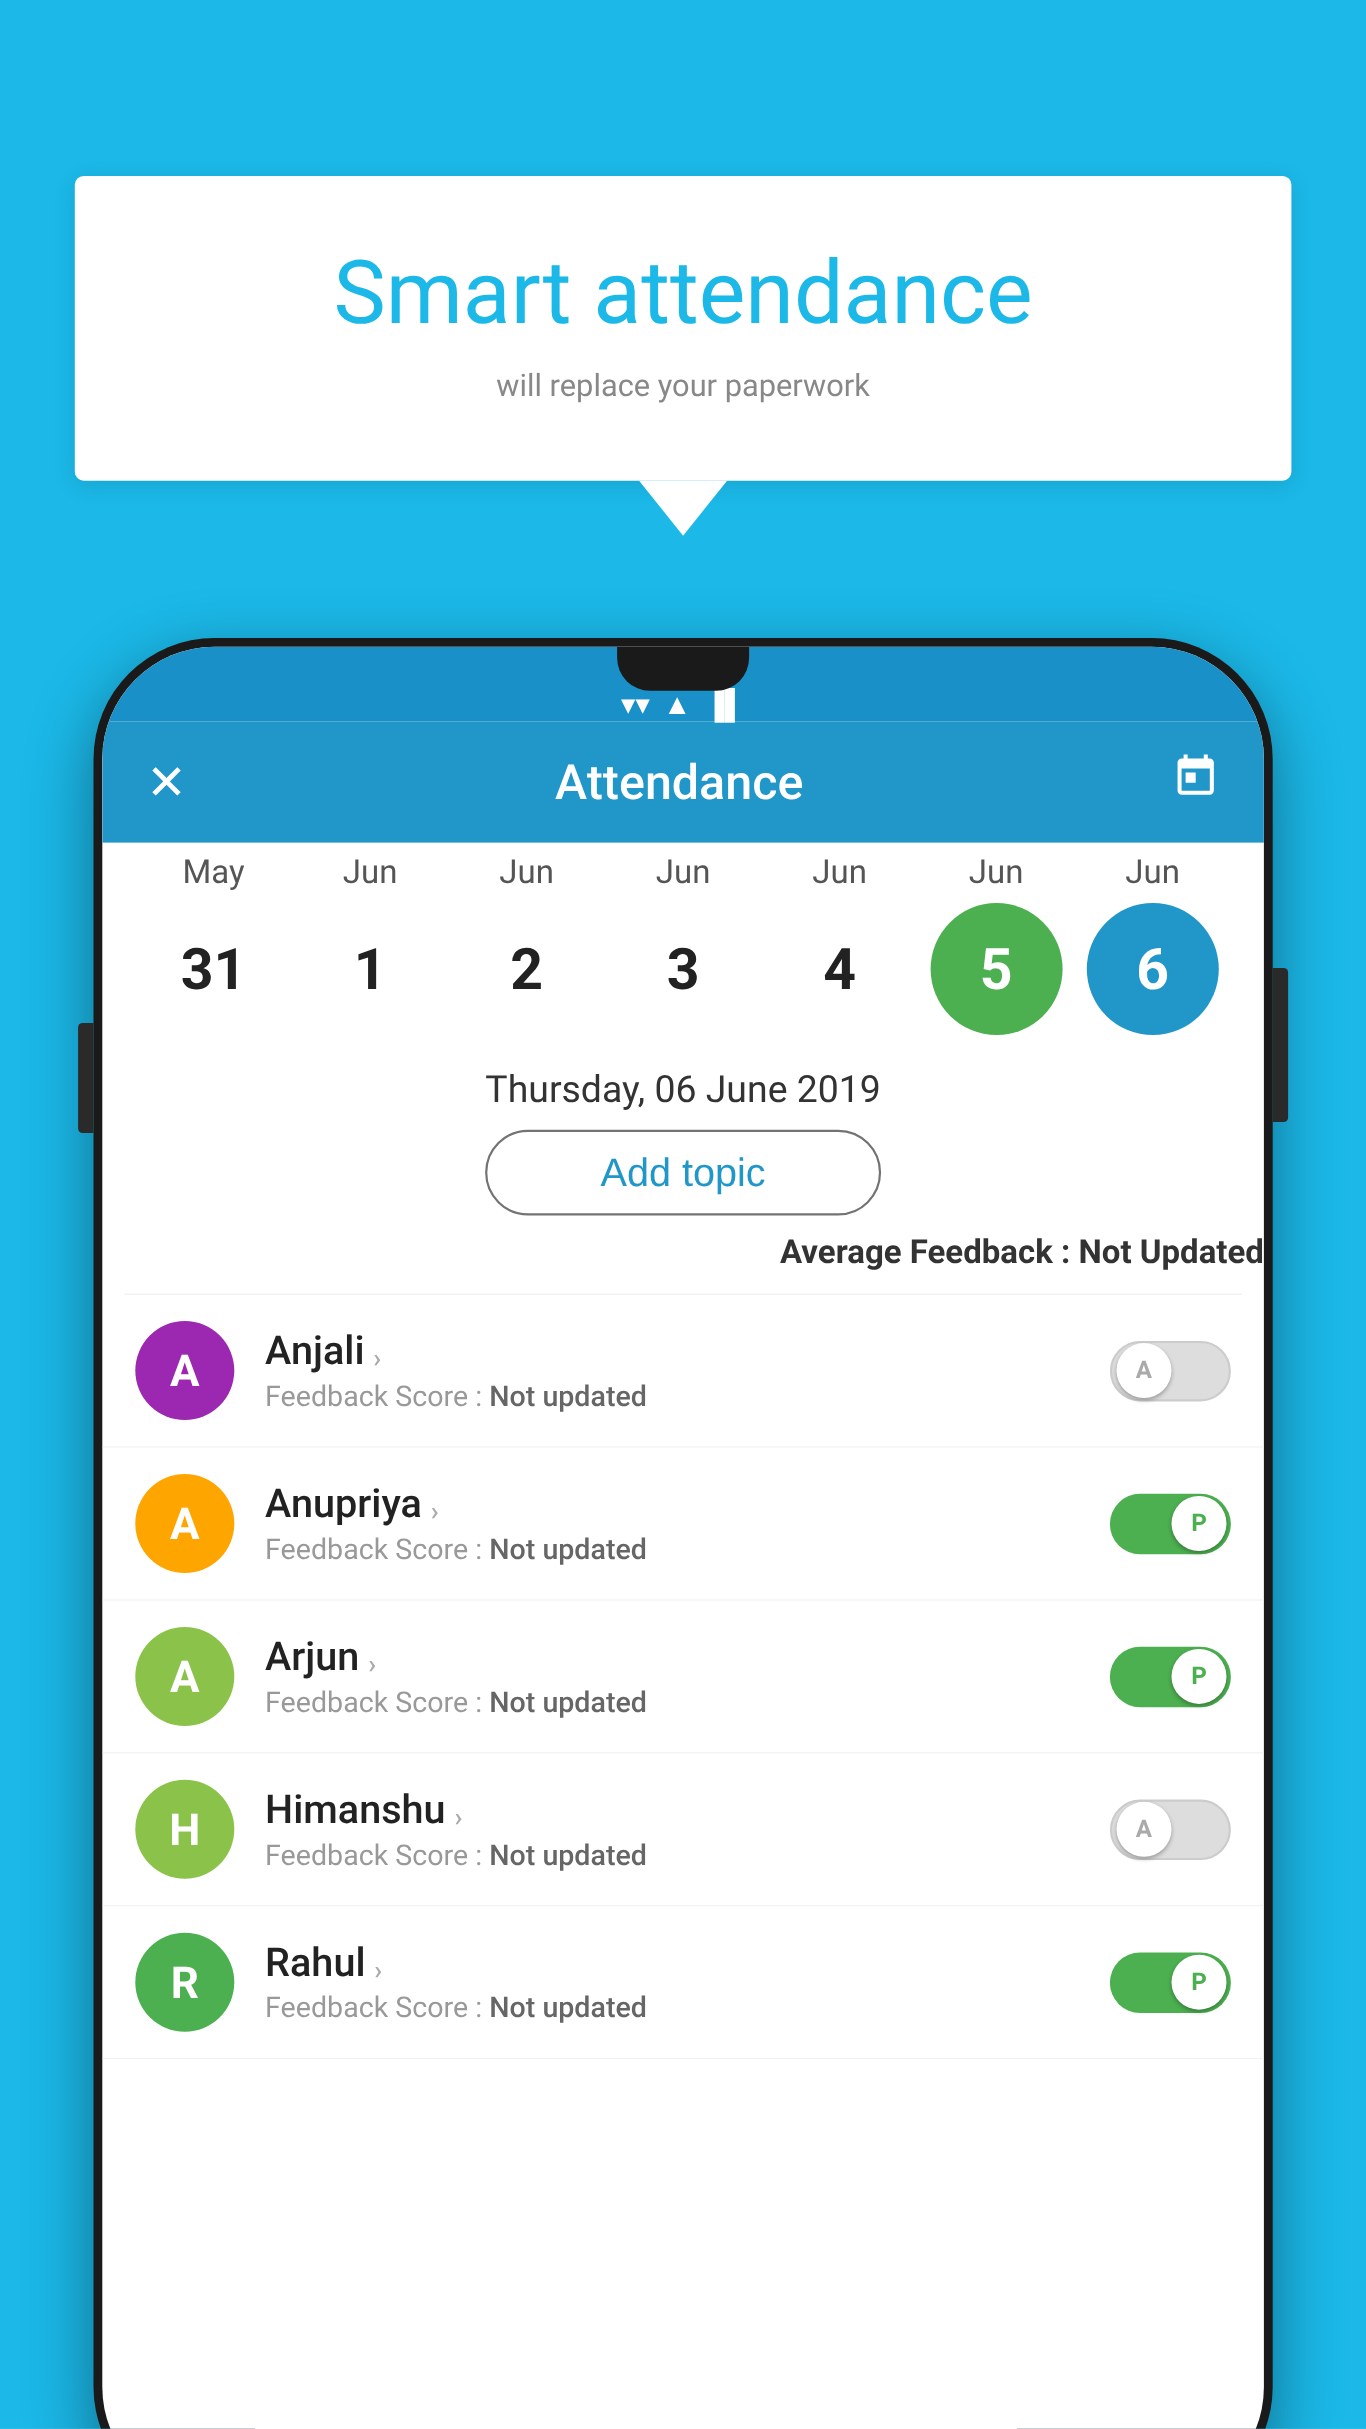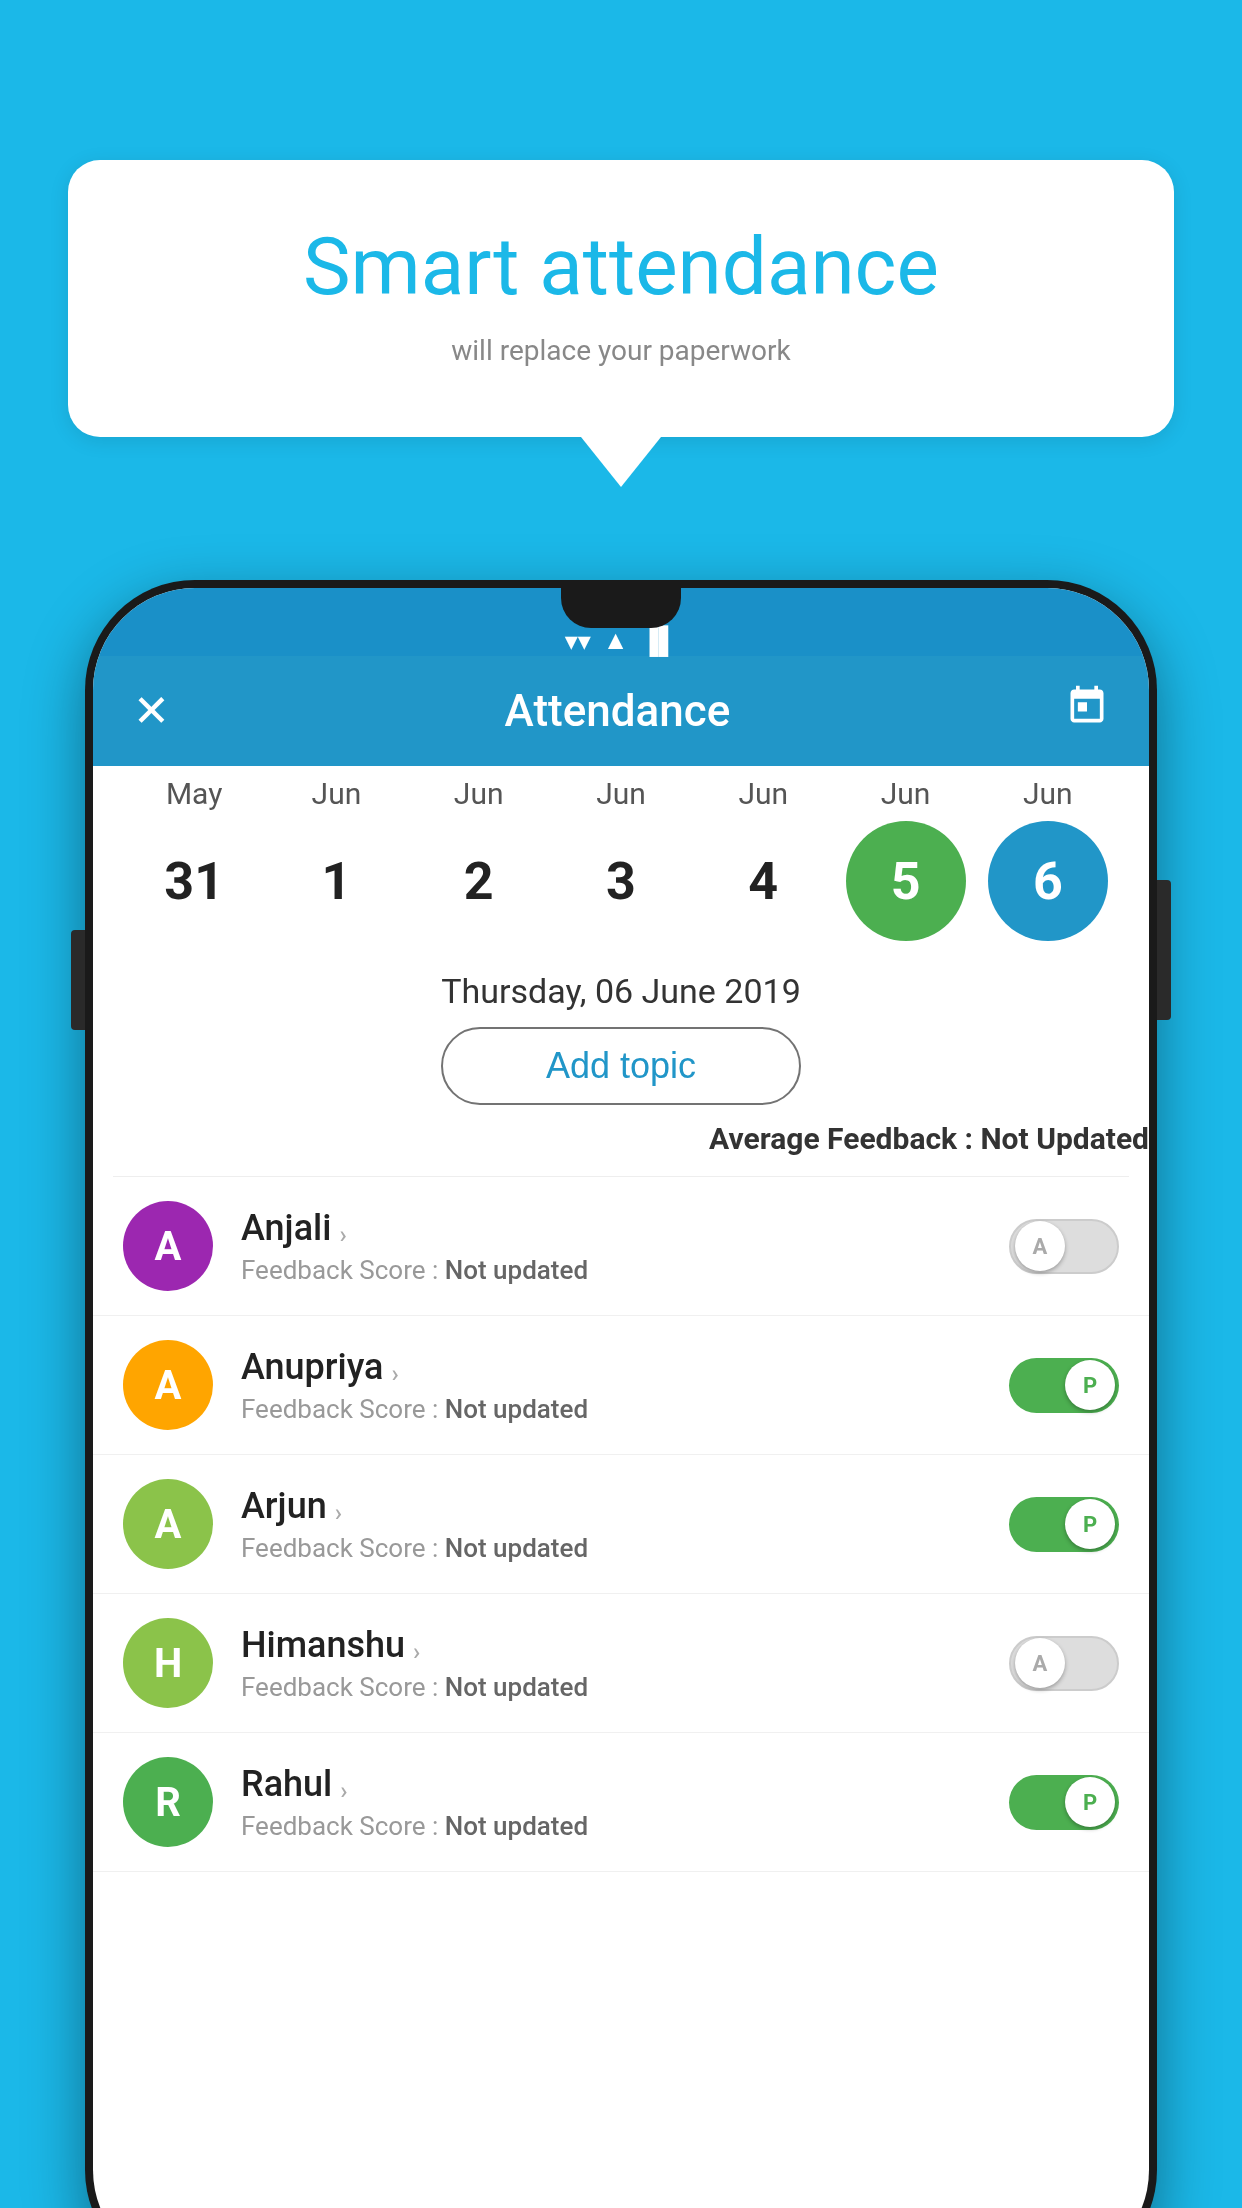--- a/index.html
+++ b/index.html
@@ -16,21 +16,21 @@
     
     .speech-bubble-container {
       position: absolute;
       top: 160px;
       left: 68px;
       right: 68px;
     }
 
     .speech-bubble {
       background: white;
-      border-radius: 32px;
+      border-radius: 8px;
       padding: 60px 80px 70px;
       text-align: center;
       box-shadow: 0 4px 20px rgba(0,0,0,0.1);
     }
 
     .speech-bubble-title {
       font-size: 80px;
       font-weight: 400;
       color: #1BB8E8;
       margin-bottom: 20px;

